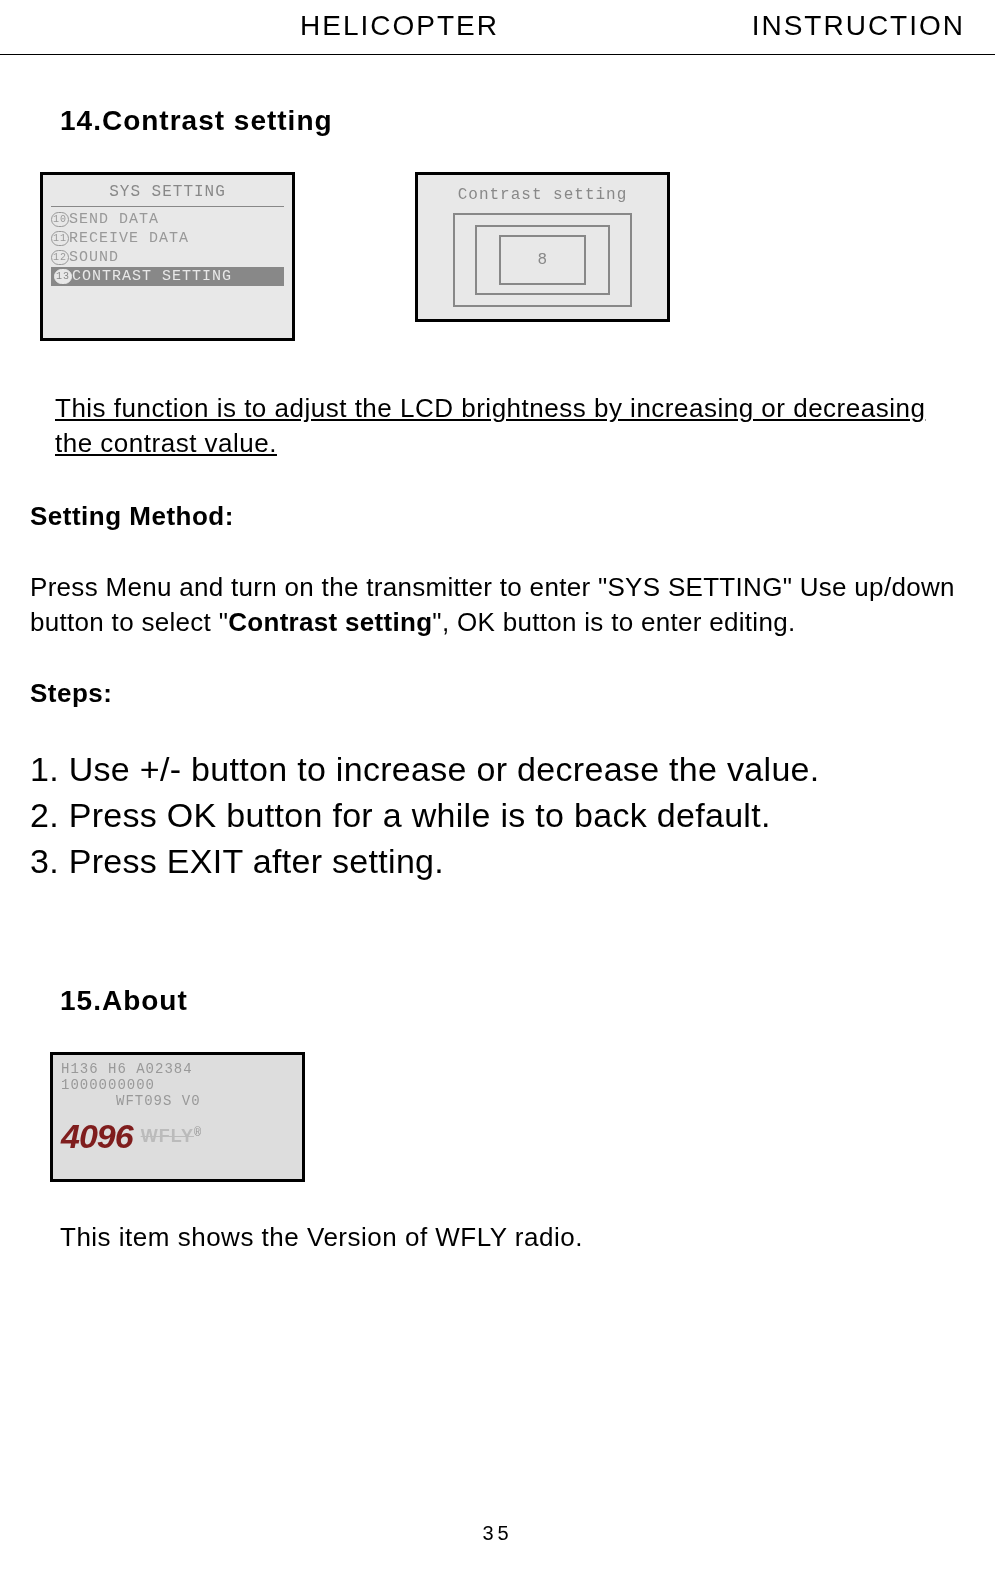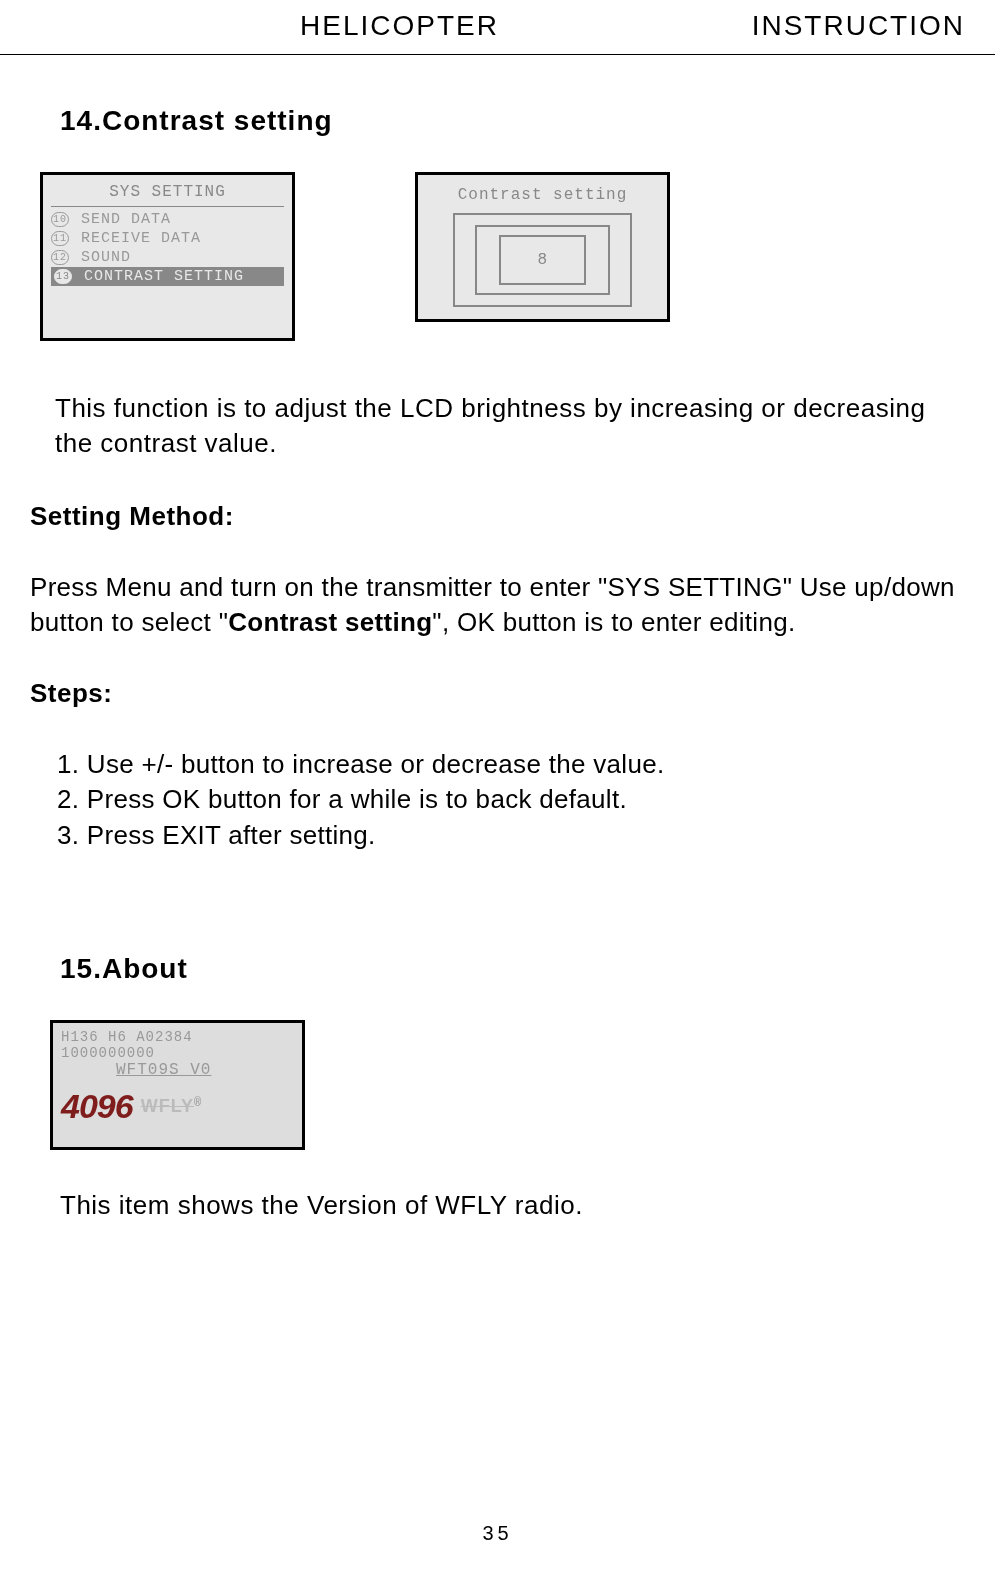--- a/index.html
+++ b/index.html
@@ -59,21 +59,21 @@
       padding: 3px 0 5px 0;
     }
     .lcd-divider {
       height: 1px;
       background: #888;
       margin: 0 3px 3px 3px;
     }
     .lcd-item {
       display: flex;
       align-items: center;
-      gap: 12px;
+      gap: 0;
       font-family: "Courier New", monospace;
       font-size: 15px;
       color: #999;
       padding: 1px 3px;
       letter-spacing: 1px;
     }
     .lcd-item.selected {
       background: #888;
       color: #e8e8e8;
       margin: 0 3px;
@@ -108,58 +108,58 @@
       color: #888;
       letter-spacing: 1px;
       padding: 6px 0;
     }
     .body-text {
       font-size: 26px;
       line-height: 1.35;
       margin-bottom: 40px;
       padding-left: 25px;
       letter-spacing: 0.5px;
+      text-decoration: underline;
     }
     .sub-heading {
       font-size: 26px;
       font-weight: bold;
       margin-bottom: 38px;
       letter-spacing: 0.5px;
     }
     .method-text {
       font-size: 26px;
       line-height: 1.35;
       margin-bottom: 38px;
       letter-spacing: 0.3px;
     }
     .steps-list {
-      font-size: 26px;
+      font-size: 34px;
       line-height: 1.35;
       margin-bottom: 100px;
       letter-spacing: 0.3px;
-      margin-left: 27px;
     }
     .section-15 {
       padding-left: 30px;
     }
     .about-lcd {
       border: 3px solid #000;
       background: #ddd;
       width: 255px;
       height: 130px;
       padding: 6px 8px;
       font-family: "Courier New", monospace;
       color: #999;
       margin-bottom: 40px;
       margin-left: -10px;
       position: relative;
     }
     .about-line1 { font-size: 14px; letter-spacing: 1px; }
     .about-line2 { font-size: 14px; letter-spacing: 1px; }
-    .about-line3 { font-size: 16px; letter-spacing: 1px; padding-left: 55px; text-decoration: underline; }
+    .about-line3 { font-size: 14px; letter-spacing: 1px; padding-left: 55px; }
     .about-logo-row {
       display: flex;
       align-items: center;
       gap: 8px;
       margin-top: 8px;
     }
     .about-4096 {
       font-family: Arial, sans-serif;
       font-size: 34px;
       font-weight: 900;

